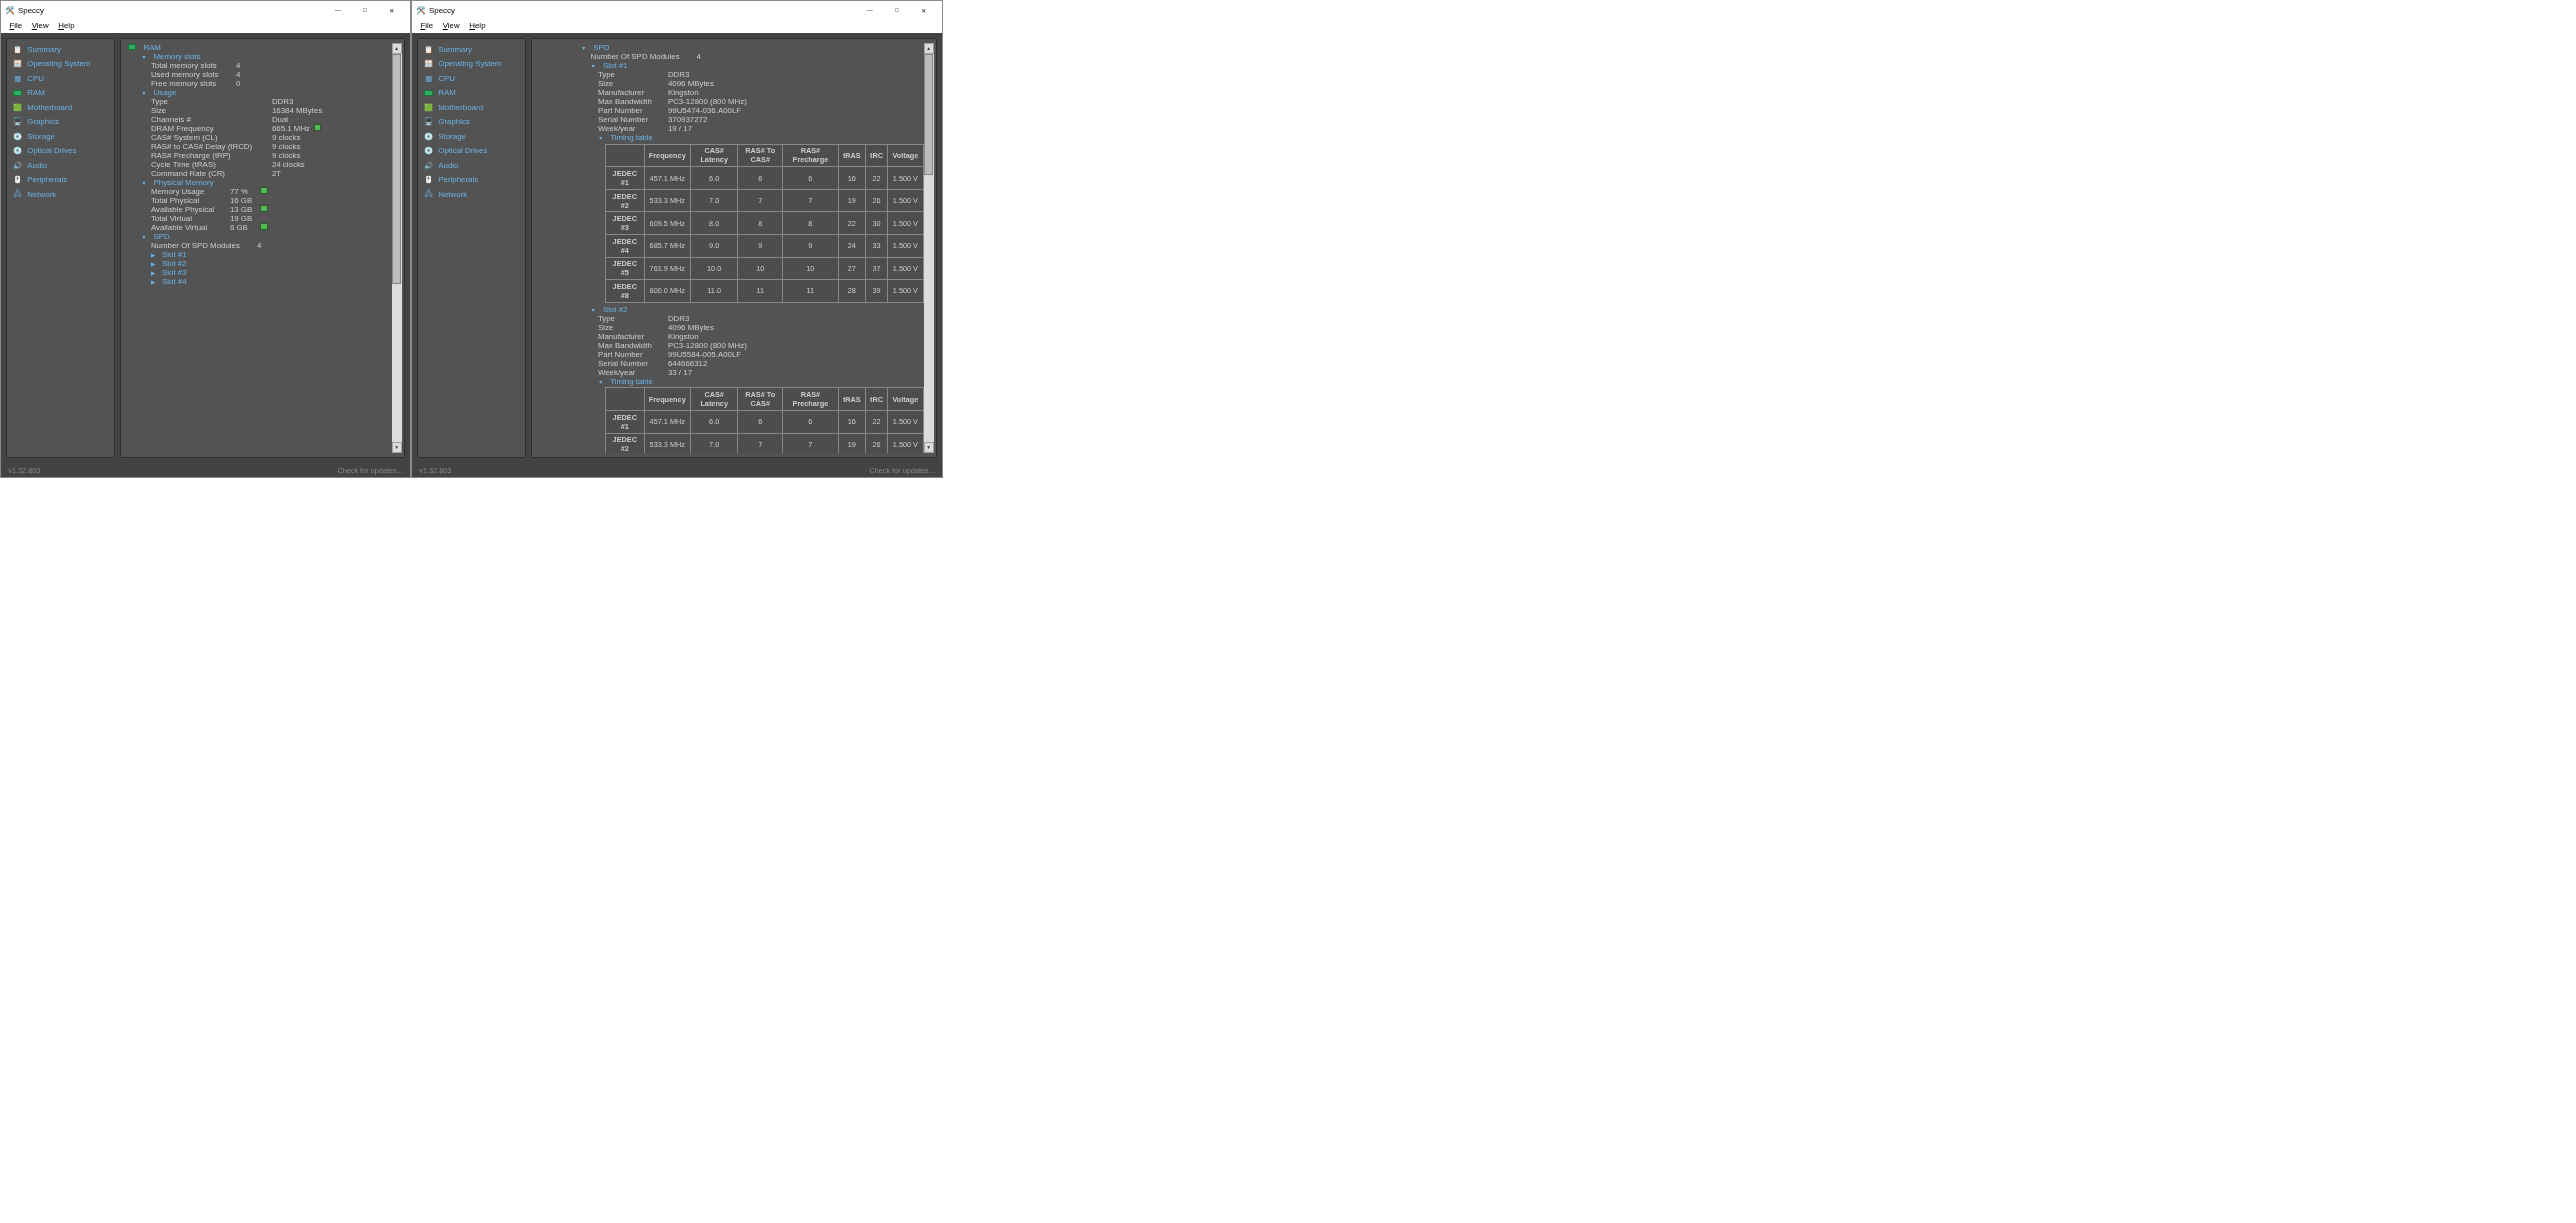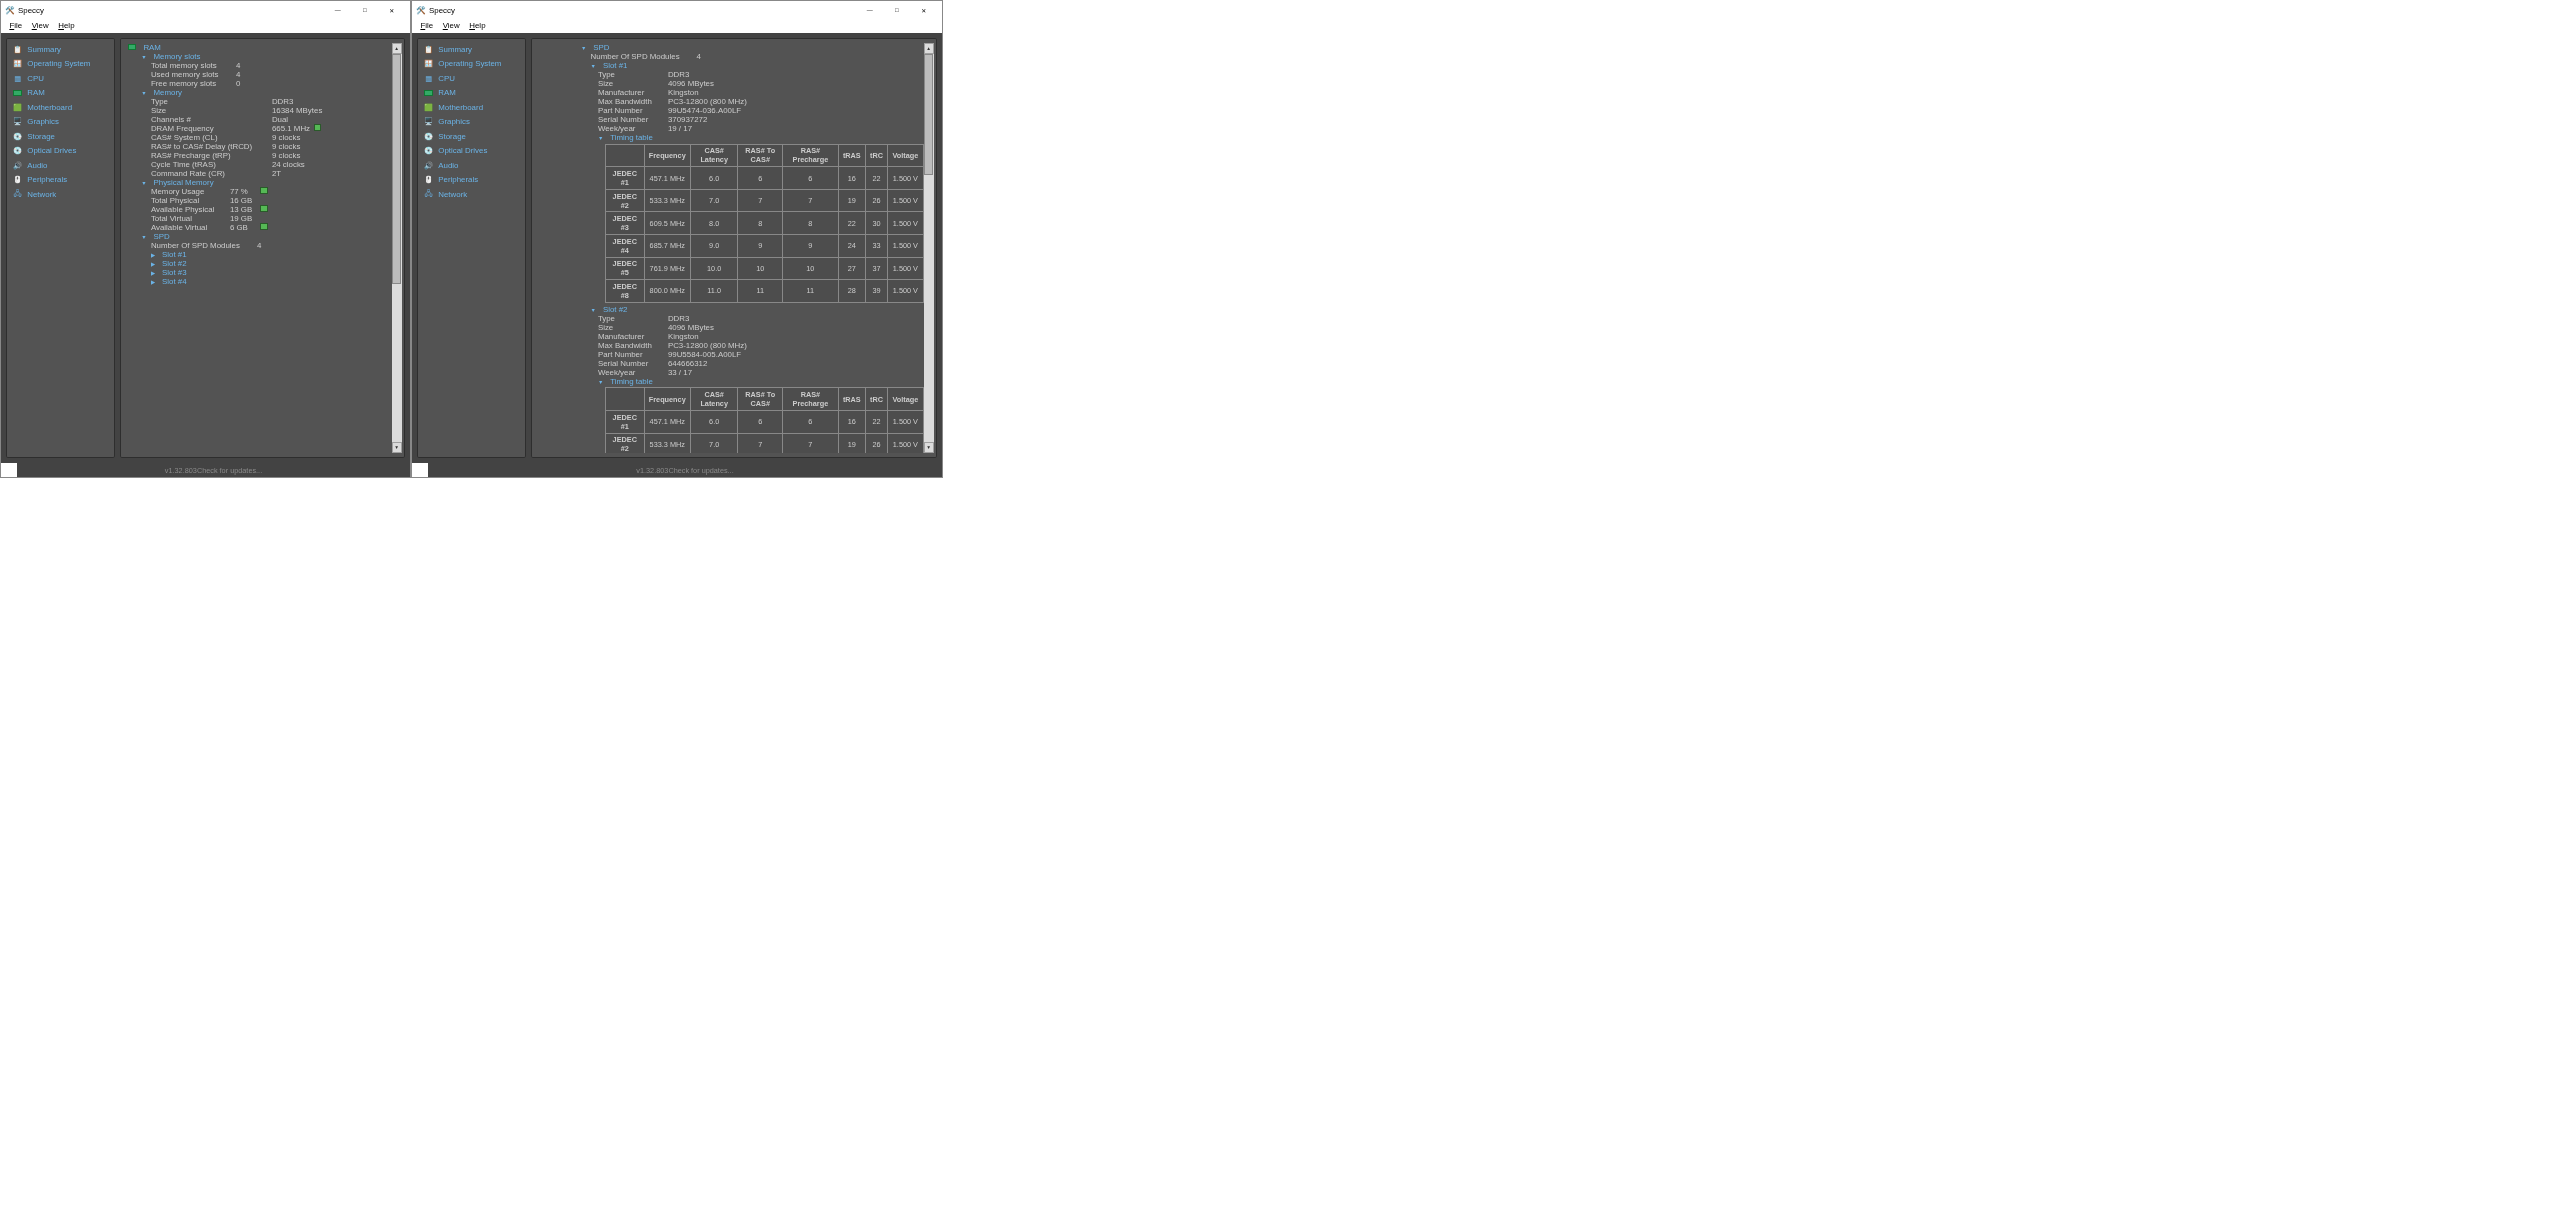--- a/index.html
+++ b/index.html
@@ -25,21 +25,21 @@
 .scroll-thumb { position: absolute; width: 9px; left: 0.6px; background: #bcbcbc; border: 0.6px solid #888; }
 .section-head { color: #6bb3e6; display: flex; align-items: center; gap: 2.4px; }
 .caret { font-size: 5.4px; color: #6bb3e6; }
 .kvrow { display: flex; }
 .kvlabel { white-space: pre; }
 .kvval { white-space: pre; }
 .bar-indicator { display: inline-block; width: 7.3px; height: 6.7px; background: #55b955; border: 0.6px solid #2a5a2a; vertical-align: middle; margin-left: 3.6px; }
 .indent-1 { padding-left: 13.3px; }
 .indent-2 { padding-left: 23px; }
 .link { color: #6bb3e6; cursor: pointer; }
-.statusbar { background: #434343; color: #8a8a8a; font-size: 7.3px; display: flex; justify-content: center; padding: 2.4px 7.3px; margin-left: 16px; }
+.statusbar { background: #434343; color: #8a8a8a; font-size: 7.3px; display: flex; justify-content: space-between; padding: 2.4px 7.3px; }
 .statusbar .upd { color: #8a8a8a; }
 table.timing { border-collapse: collapse; margin-top: 1.2px; margin-left: 17px; }
 table.timing th, table.timing td { border: 0.6px solid #888; padding: 1.8px 4.2px; color: #ccc; font-size: 7.3px; text-align: center; background: #4d4d4d; }
 table.timing th { font-weight: bold; }
 table.timing td.rowh { font-weight: bold; }
 .ram-icon { display:inline-block; width:8.5px; height:6px; background:#3a6; border:0.6px solid #173; }
 </style>
 </head>
 <body>
 
@@ -116,21 +116,21 @@
             <span class="kvval">4</span>
           </div>
       <div class="kvrow indent-2">
             <span class="kvlabel" style="width:85px">Used memory slots</span>
             <span class="kvval">4</span>
           </div>
       <div class="kvrow indent-2">
             <span class="kvlabel" style="width:85px">Free memory slots</span>
             <span class="kvval">0</span>
           </div>
-      <div class="section-head indent-1"><span class="caret">▼</span>&nbsp;<span class="link">Memory</span></div>
+      <div class="section-head indent-1"><span class="caret">▼</span>&nbsp;<span class="link">Usage</span></div>
       <div class="kvrow indent-2">
             <span class="kvlabel" style="width:121px">Type</span>
             <span class="kvval">DDR3</span>
           </div>
       <div class="kvrow indent-2">
             <span class="kvlabel" style="width:121px">Size</span>
             <span class="kvval">16384 MBytes</span>
           </div>
       <div class="kvrow indent-2">
             <span class="kvlabel" style="width:121px">Channels #</span>

